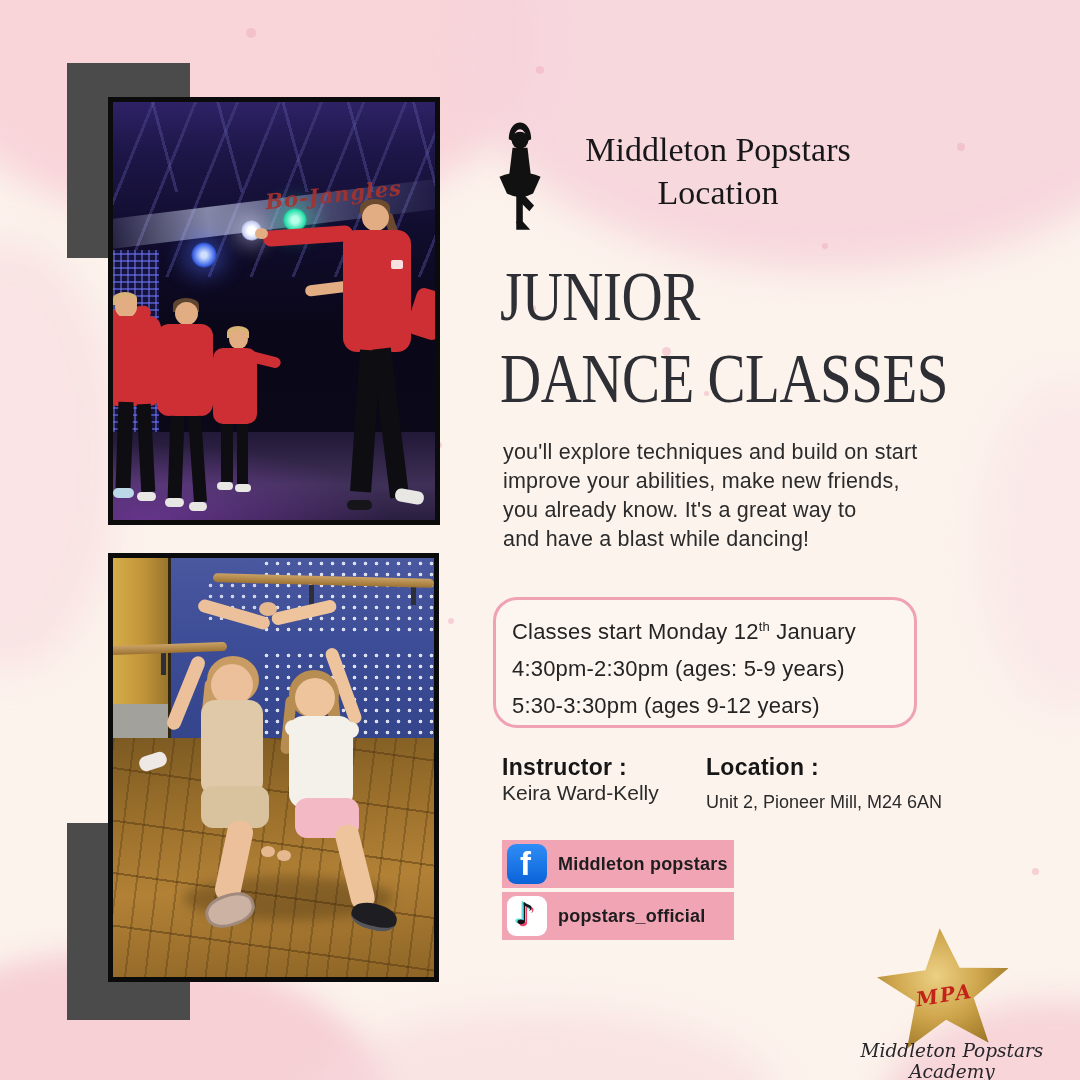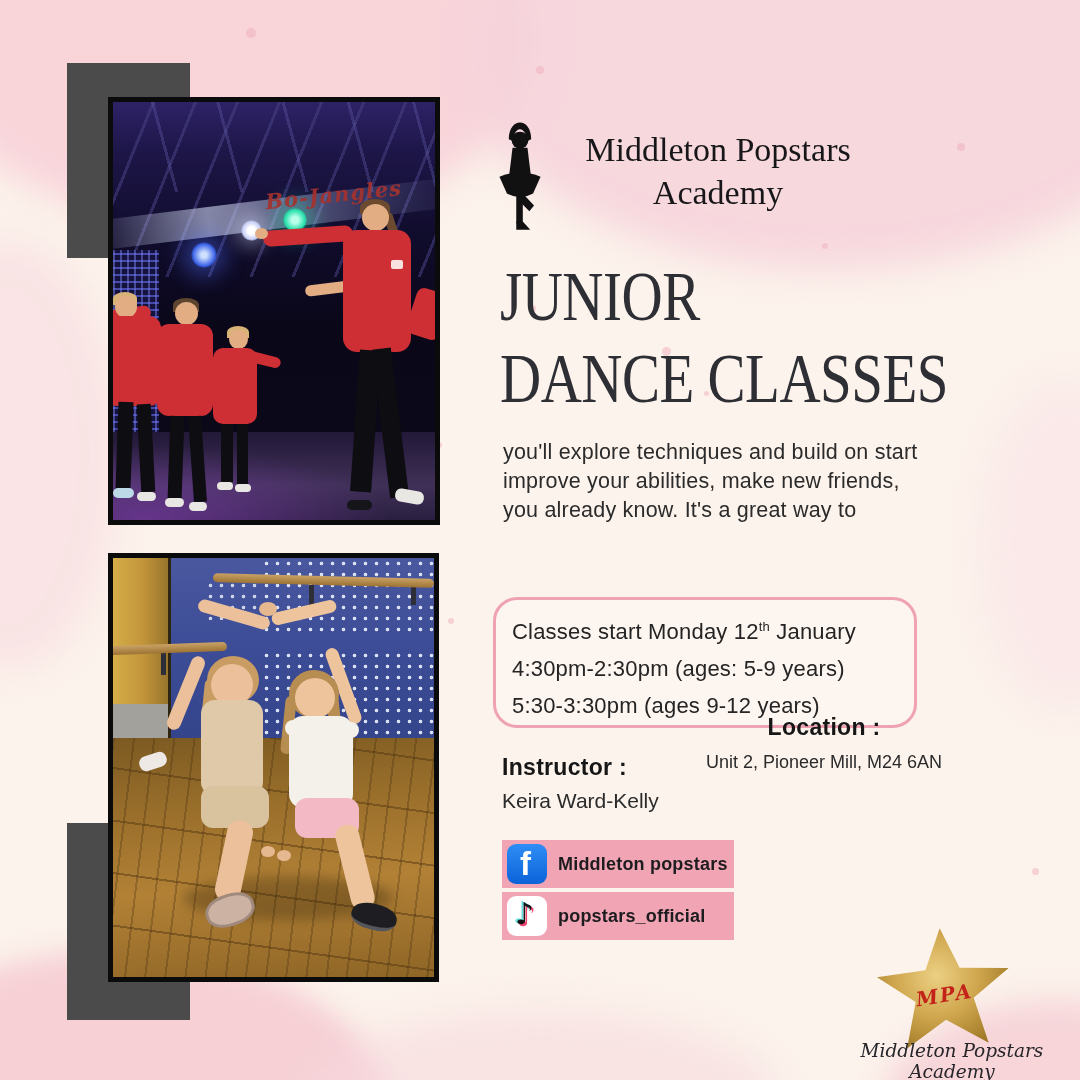--- a/index.html
+++ b/index.html
@@ -16,24 +16,24 @@
   .ballerina{position:absolute;left:492px;top:110px;width:56px;height:124px;}
   .main-title{position:absolute;left:500px;top:256px;font-family:"Liberation Serif","DejaVu Serif",serif;
               font-size:57px;line-height:66px;color:#2e2e35;letter-spacing:-0.5px;
               transform:scaleY(1.24);transform-origin:0 0;white-space:nowrap;}
   .desc{position:absolute;left:503px;top:438px;font-size:21.5px;line-height:29px;color:#2b2b2b;letter-spacing:0.2px;}
   .schedule-card{position:absolute;left:493px;top:597px;width:424px;height:131px;border:3px solid #efa2b2;
                  border-radius:24px;background:rgba(255,252,250,0.3);box-sizing:border-box;padding:8px 0 0 16px;}
   .sched-line{font-size:22px;line-height:37px;color:#242424;letter-spacing:0.2px;}
   sup.ord{font-size:13px;}
   .info-label{font-size:23px;font-weight:bold;color:#161616;letter-spacing:0.3px;}
-  .info-value{font-size:21px;color:#2b2b2b;margin-top:8px;}
+  .info-value{font-size:21px;color:#2b2b2b;margin-top:0;}
   .info-value.small{font-size:18px;margin-top:11px;}
   .instructor{position:absolute;left:502px;top:754px;}
-  .location{position:absolute;left:706px;top:714px;text-align:center;}
+  .location{position:absolute;left:706px;top:754px;}
   .social{position:absolute;left:502px;top:840px;display:flex;flex-direction:column;gap:4px;}
   .social-row{width:232px;height:48px;background:#f1a4b4;display:flex;align-items:center;gap:11px;
               padding-left:5px;box-sizing:border-box;}
   .sicon{width:40px;height:40px;border-radius:9px;position:relative;flex:0 0 auto;}
   .fb{background:linear-gradient(180deg,#2f8df6,#0b63d8);}
   .fb span{position:absolute;left:13px;top:1px;font-size:33px;font-weight:bold;color:#fff;}
   .ig{background:#fff;}
   .ig-g{position:absolute;inset:2px;border-radius:8px;
         background:radial-gradient(circle at 28% 110%,#fdd76b 0%,#f2633f 30%,#e1306c 55%,#a743c9 78%,#5b51de 100%);}
   .ig-frame{position:absolute;inset:5px;border:2.5px solid #fff;border-radius:9px;}
@@ -192,32 +192,33 @@
       <circle cx="30" cy="31" r="9"></circle>
       <path d="M22 39 L38 39 L42 72 L18 72 Z"></path>
       <path d="M8 70 Q30 61 52 70 L44 88 Q30 96 16 88 Z"></path>
       <rect x="26" y="88" width="7" height="32"></rect>
       <path d="M26 118 L33 118 L41 127 L26 127 Z"></path>
       <path d="M33 88 L45 101 L40 107 L30 97 Z"></path>
     </g>
   </svg>
   <div class="brand-name">
     <div>Middleton Popstars</div>
-    <div>Academy</div>
+    <div>Location</div>
   </div>
 
   <div class="main-title">
     <div>JUNIOR</div>
     <div>DANCE CLASSES</div>
   </div>
 
   <div class="desc">
     <div>you'll explore techniques and build on start</div>
     <div>improve your abilities, make new friends,</div>
     <div>you already know. It's a great way to</div>
+    <div>and have a blast while dancing!</div>
   </div>
 
   <div class="schedule-card">
     <div class="sched-line">
       <span>Classes start Monday 12</span><sup class="ord">th</sup><span> January</span>
     </div>
     <div class="sched-line">4:30pm-2:30pm (ages: 5-9 years)</div>
     <div class="sched-line">5:30-3:30pm (ages 9-12 years)</div>
   </div>
 

